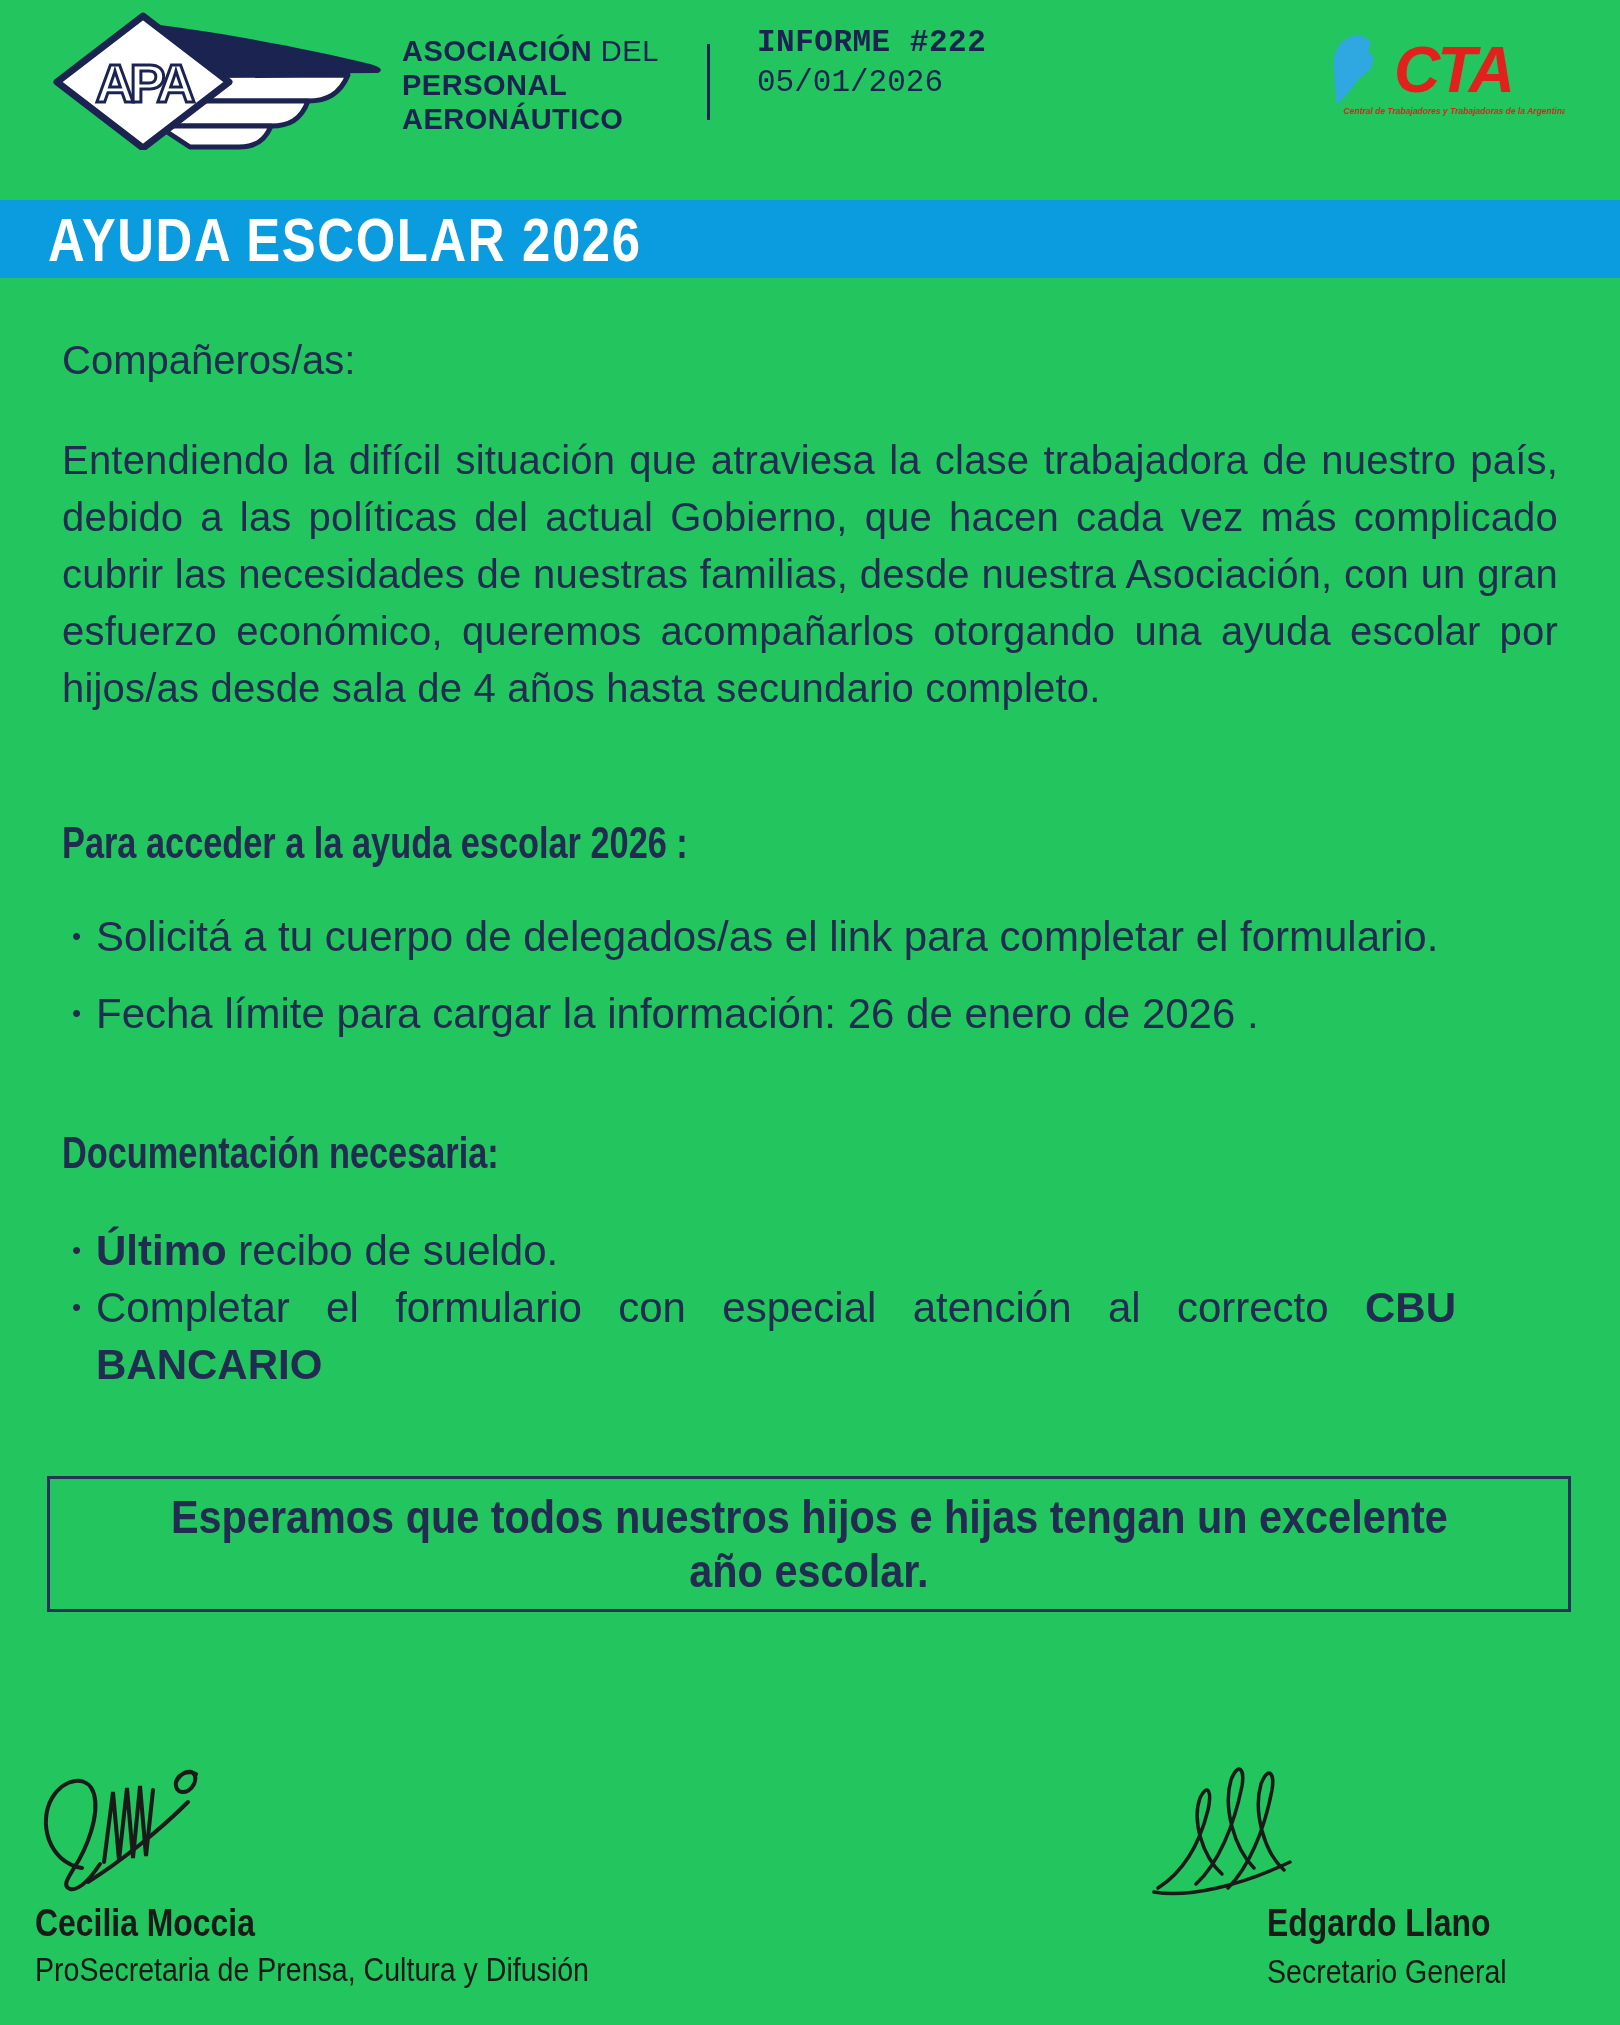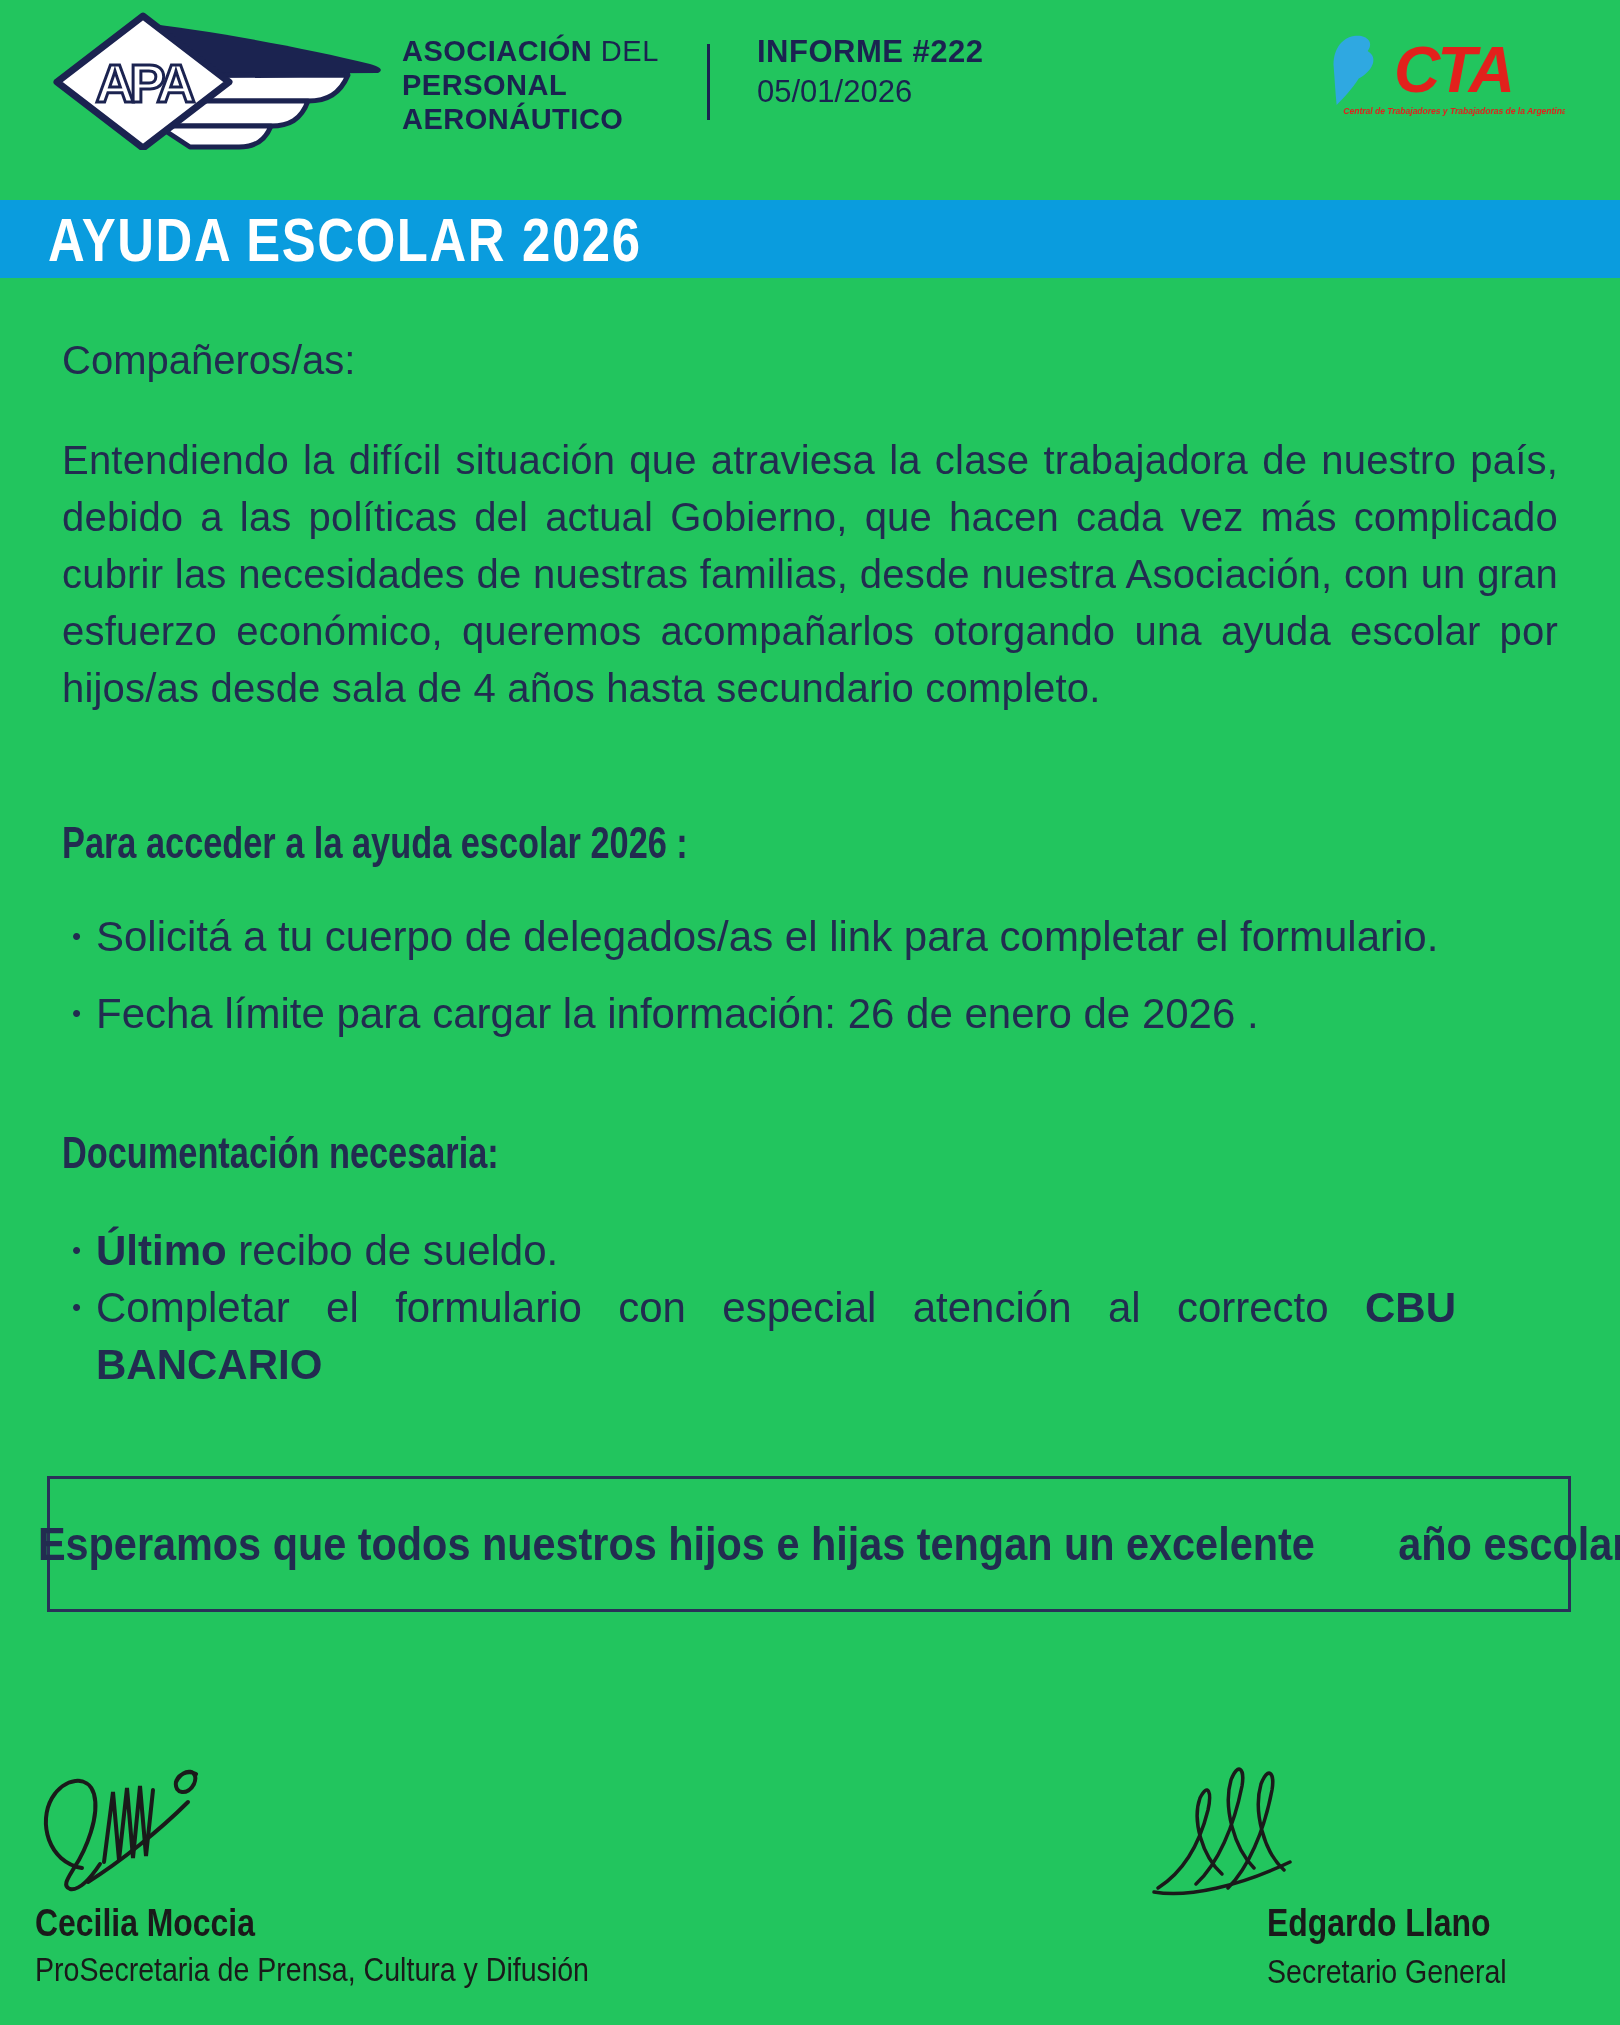--- a/index.html
+++ b/index.html
@@ -16,21 +16,21 @@
   .page{
     position:relative;width:1620px;height:2025px;background:#22c55e;
     overflow:hidden;margin:0 auto;color:var(--navy);
   }
   
   .apa-logo{position:absolute;left:38px;top:10px;width:352px;height:140px;}
   .org-name{position:absolute;left:402px;top:34px;font-size:29px;line-height:34px;
     font-weight:700;color:var(--navy-deep);letter-spacing:.5px;}
   .org-name .light{font-weight:400;}
   .hdr-divider{position:absolute;left:707px;top:44px;width:3px;height:76px;background:var(--navy-deep);}
-  .report{position:absolute;left:757px;top:32px;color:var(--navy-deep);font-size:31px;line-height:40px;}
+  .report{position:absolute;left:757px;top:23px;color:var(--navy-deep);font-size:31px;line-height:40px;font-family:Liberation Mono, monospace;}
   .report-label{font-weight:700;letter-spacing:.5px;}
   .report-date{font-weight:400;}
   .cta-logo{position:absolute;left:1315px;top:30px;width:250px;height:92px;}
   
   .banner{position:absolute;left:0;top:200px;width:1620px;height:78px;background:var(--banner-blue);
     display:flex;align-items:center;}
   .banner-title{margin-left:48px;color:#fff;font-size:62px;font-weight:800;letter-spacing:2px;
     transform:scaleX(.82);transform-origin:left center;white-space:nowrap;}
   
   .salutation{position:absolute;left:62px;top:338px;font-size:40px;font-weight:300;color:var(--navy);}
@@ -44,21 +44,21 @@
   .l-sec1{top:908px;gap:20px;}
   .l-sec2{top:1222px;}
   .bitem{display:flex;align-items:flex-start;}
   .bdot{width:24px;flex:0 0 24px;font-size:26px;line-height:57px;color:var(--navy);}
   .bdot::before{content:"•";}
   .btext{width:1360px;flex:0 0 1360px;font-size:42px;line-height:57px;font-weight:300;
     text-align:justify;color:var(--navy);}
   .btext strong{font-weight:800;}
   
   .hbox{position:absolute;left:47px;top:1476px;width:1524px;height:136px;border:3px solid #2A3158;
-    display:flex;flex-direction:row;justify-content:center;align-items:center;}
+    display:flex;flex-direction:column;justify-content:center;align-items:center;}
   .hbox-line{font-size:46px;line-height:54px;font-weight:800;color:var(--navy);
     transform:scaleX(.9);transform-origin:center;white-space:nowrap;text-align:center;}
   
   .sig{position:absolute;}
   .sig-left{left:30px;top:1750px;width:215px;height:155px;}
   .sig-right{left:1150px;top:1752px;width:160px;height:152px;}
   .sig-name{position:absolute;font-size:38px;font-weight:700;color:var(--ink);
     transform:scaleX(.84);transform-origin:left center;white-space:nowrap;}
   .sig-title{position:absolute;font-size:34px;font-weight:400;color:var(--ink);
     transform:scaleX(.84);transform-origin:left center;white-space:nowrap;}

